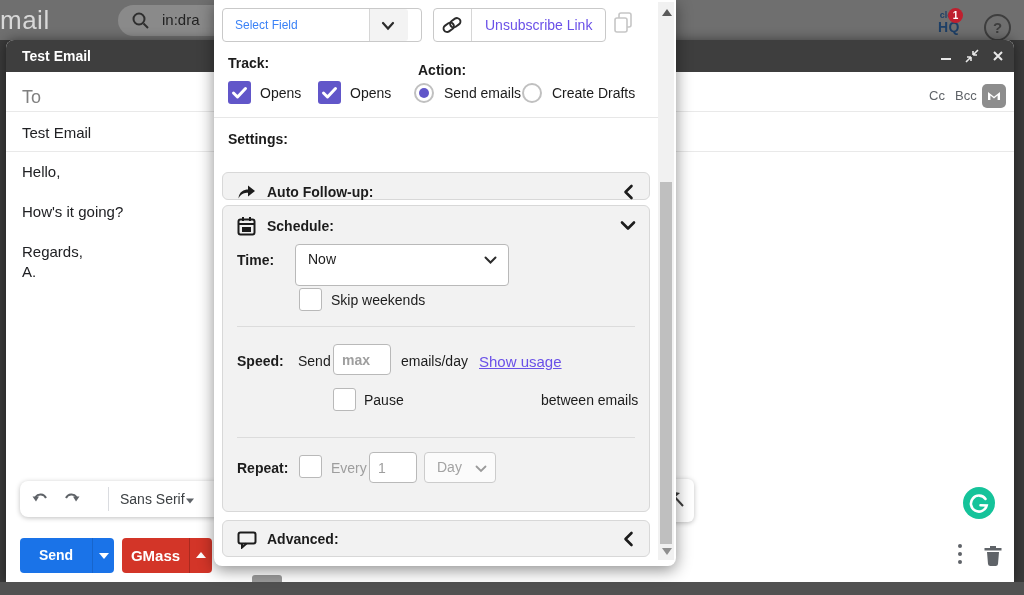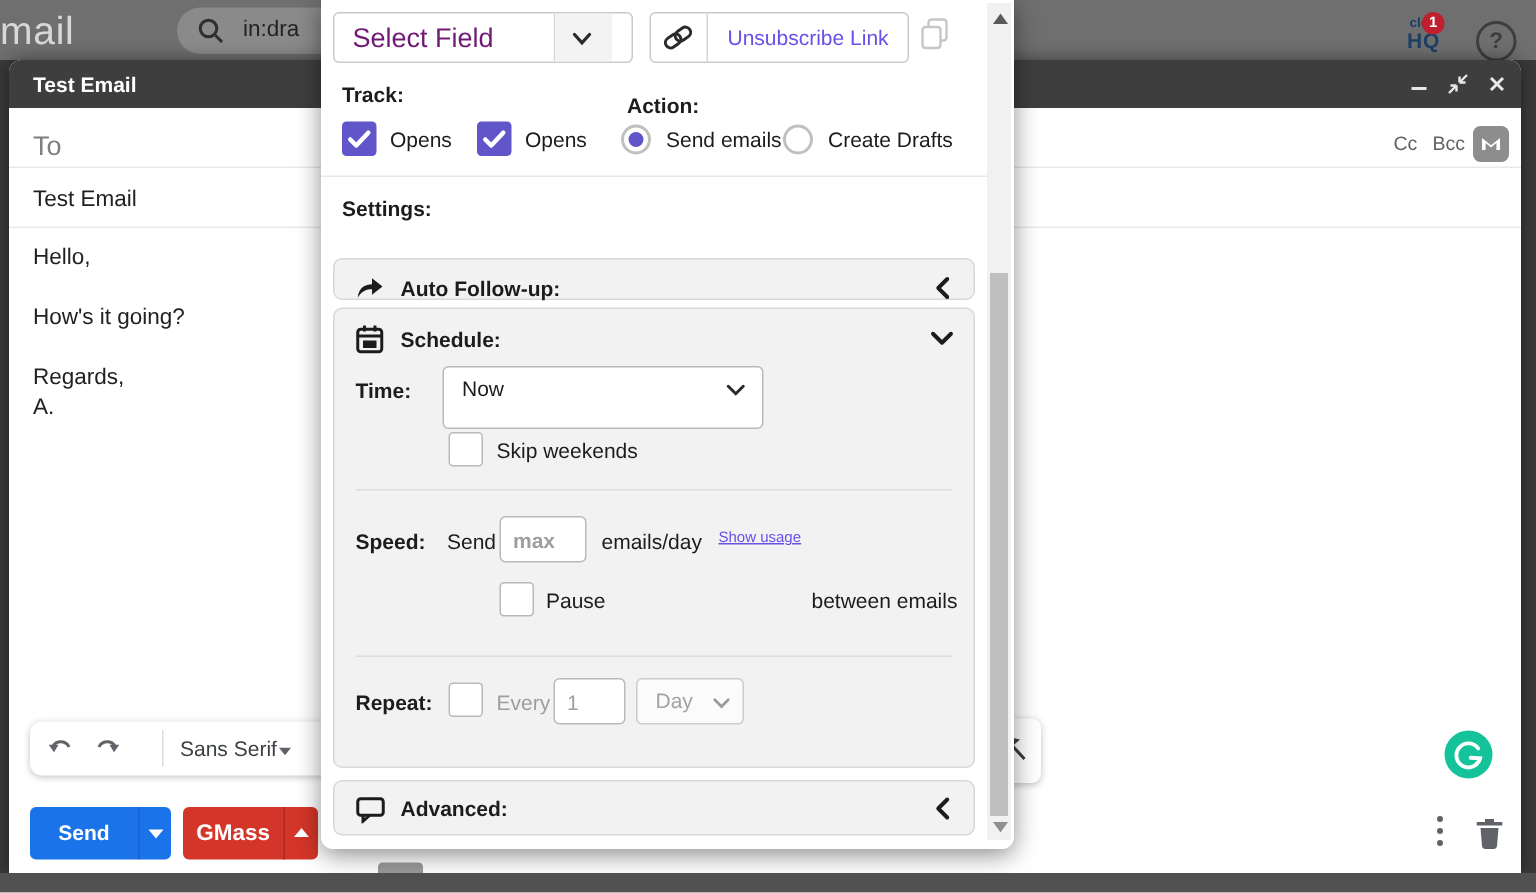--- a/index.html
+++ b/index.html
@@ -50,42 +50,42 @@
           border-right:5px solid transparent;border-bottom:6px solid #fff;}
   .gram{left:963px;top:487px;width:32px;height:32px;border-radius:50%;background:#15c39a;}
   .dots3{left:958px;top:544px;width:4px;}
   .dots3 i{display:block;width:4px;height:4px;border-radius:50%;background:#5f6368;margin-bottom:4px;}
   .bottom-tab{left:252px;top:575px;width:30px;height:9px;background:#9a9a9a;border-radius:3px 3px 0 0;}
   
   .popup{left:214px;top:0;width:462px;height:566px;background:#fff;border-radius:0 0 8px 8px;
          box-shadow:0 4px 16px rgba(0,0,0,.45);z-index:50;}
   .popup .inner{position:absolute;left:0;top:0;width:100%;height:100%;}
   .grp{position:absolute;display:flex;border:1px solid #c9c9c9;border-radius:4px;background:#fff;height:34px;box-sizing:border-box;}
-  .sel-text{padding:0 12px;font-size:18px;color:#701a75;line-height:32px;width:122px;}
+  .sel-text{padding:0 12px;font-size:12px;color:#3b82f6;line-height:32px;width:122px;}
   .sel-chev{width:38px;border-left:1px solid #d6d6d6;background:#f3f3f3;position:relative;border-radius:0 3px 3px 0;}
   .unsub-ic{width:37px;border-right:1px solid #d6d6d6;position:relative;}
   .unsub-txt{padding:0 13px;font-size:14px;color:#6a50e8;line-height:32px;}
   .blabel{font-size:14px;font-weight:bold;color:#1c1c1c;}
   .plain{font-size:14px;color:#1c1c1c;}
   .gray{color:#9e9e9e;}
   .cb{width:23px;height:23px;border-radius:3px;box-sizing:border-box;}
   .cb.on{background:#6156c9;}
   .cb.off{background:#fff;border:1px solid #b9b9b9;}
   .radio{width:20px;height:20px;border-radius:50%;box-sizing:border-box;border:2px solid #c0c0c0;background:#fff;}
   .radio .dot{position:absolute;left:3px;top:3px;width:10px;height:10px;border-radius:50%;background:#6156c9;}
   .hr{height:1px;background:#e7e7e7;}
   .section{position:absolute;left:8px;width:428px;background:#f2f2f2;border:1px solid #d8d8d8;border-radius:6px;box-sizing:border-box;}
   .nsel{border:1px solid #b9b9b9;border-radius:4px;background:#fff;box-sizing:border-box;position:absolute;}
   .nsel .txt{font-size:14px;color:#1c1c1c;line-height:28px;padding-left:12px;}
   .nsel.dis{border-color:#cccccc;background:#fbfbfb;}
   .nsel.dis .txt{color:#a3a3a3;}
   .tin{position:absolute;border:1px solid #b9b9b9;border-radius:4px;background:#fff;box-sizing:border-box;
        font-family:inherit;font-size:14px;color:#9e9e9e;padding:0 8px;outline:none;}
   .tin::placeholder{color:#9e9e9e;}
-  .link{font-size:10px;color:#6a50e8;text-decoration:underline;}
+  .link{font-size:15px;color:#6a50e8;text-decoration:underline;}
   
   .sb-track{left:444px;top:2px;width:16px;height:558px;background:#f1f1f1;}
   .sb-thumb{left:446px;top:182px;width:12px;height:362px;background:#bfbfbf;}
   .sb-up{left:448px;top:9px;width:0;height:0;border-left:5px solid transparent;border-right:5px solid transparent;border-bottom:7px solid #5a5a5a;}
   .sb-dn{left:448px;top:548px;width:0;height:0;border-left:5px solid transparent;border-right:5px solid transparent;border-top:7px solid #8f8f8f;}
   .bottom-strip{left:0;top:582px;width:1024px;height:13px;background:#515151;}
 </style>
 </head>
 <body>
 

